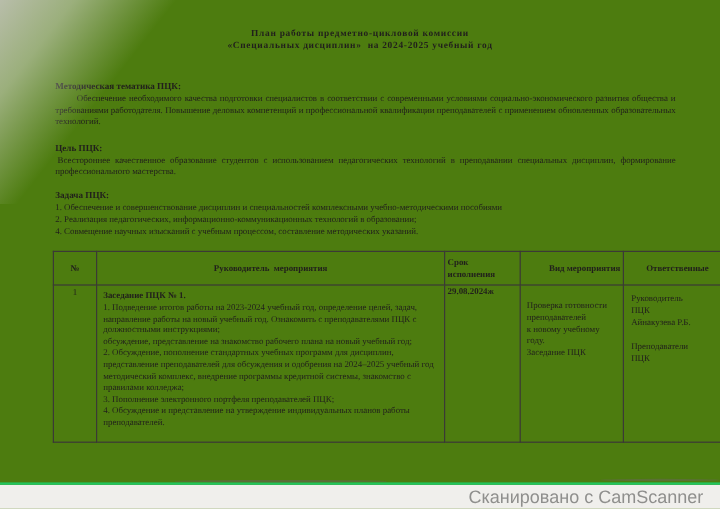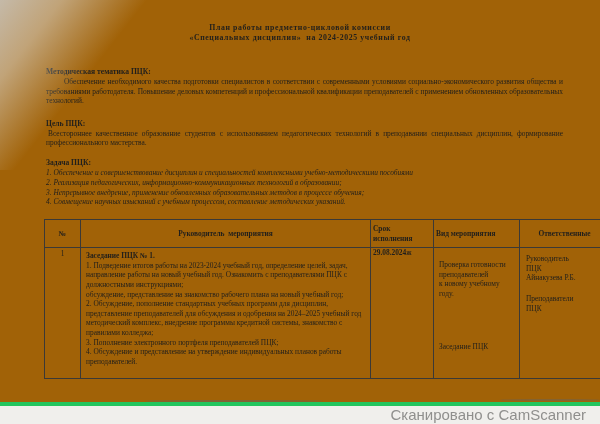--- a/index.html
+++ b/index.html
@@ -4,22 +4,22 @@
 <style>
   html,body { margin:0; padding:0; }
   body {
     width:600px; height:424px; position:relative; overflow:hidden;
     background:#f0efec;
     font-family:"Liberation Serif","DejaVu Serif",serif;
     color:#211f1c;
   }
   .page {
     position:absolute; left:0; top:0; width:600px; height:402px;
-    background:#a16207;
-    border-bottom:4px solid #22c55e;
+    background:#4d7c0f;
+    border-bottom:2px solid #22c55e;
   }
   .corner-fold {
     position:absolute; left:0; top:0; width:150px; height:170px;
     background:linear-gradient(128deg, rgba(203,201,197,0.85) 0%, rgba(219,217,213,0.55) 22%, rgba(252,251,248,0) 52%);
     pointer-events:none;
   }
   .edge-line-a {
     position:absolute; top:400px; left:145px; width:178px; height:2px;
     border-radius:50%; background:rgba(104,99,90,0.55);
   }
@@ -31,44 +31,44 @@
     font-size:7.8px; line-height:10px; letter-spacing:0.6px; }
   .doc-title .t2 { white-space:pre; }
   .content { margin:0 37px 0 46px; }
   .sec-method { margin-top:24px; }
   .sec-goal   { margin-top:13px; }
   .sec-tasks  { margin-top:10px; }
   .sec-h { font-weight:bold; font-size:7.6px; line-height:10px; }
   .para { margin:0; font-size:7.4px; line-height:9.6px; text-align:justify; }
   .para.ind18 { text-indent:18px; }
   .para.ind2  { text-indent:2px; }
-  .task-line { font-size:7.4px; line-height:9.8px;font-style:italic; }
+  .task-line { font-size:7.4px; line-height:9.8px; }
   table.plan {
     margin:12px 0 0 -2px; width:540px;
     border-collapse:collapse; table-layout:fixed;
     font-size:7.4px;
   }
   table.plan th, table.plan td { border:1px solid #3b3936; }
   table.plan thead tr { height:28px; }
   table.plan th { font-weight:bold; padding:2px; line-height:9.5px; }
   th.h-num  { width:31px; }
   th.h-name { width:285px; white-space:pre; }
   th.h-term { width:58px; text-align:left; padding-left:4px; }
-  th.h-type { width:81px; text-align:left; padding-left:5px; }
+  th.h-type { width:81px; text-align:right; padding-left:5px; }
   th.h-resp { width:85px; }
   table.plan tbody tr { height:131px; }
   table.plan td { vertical-align:top; line-height:9.6px; }
   td.c-num  { text-align:center; vertical-align:middle; }
   td.c-name { padding:3px 4px 4px 5px; }
   td.c-term { vertical-align:middle; font-weight:bold; padding:0 1px 0 2px; }
   td.c-type { padding:12px 3px 3px 5px; }
   td.c-resp { padding:6px 3px 3px 6px; }
   .activity-title { font-weight:bold; }
   .pre { white-space:pre-line; }
-  .type-secondary { margin-top:43px; }
+  .type-secondary { }
   .resp-secondary { margin-top:11px; }
   .camscanner {
     position:absolute; top:406px; right:14px;
     font-family:"Liberation Sans","DejaVu Sans",sans-serif;
     font-size:15px; color:#8f8f8d;
   }
 </style>
 </head>
 <body>
 
@@ -89,21 +89,20 @@
 
     <div class="sec-goal">
       <div class="sec-h">Цель ПЦК:</div>
       <p class="para ind2">Всестороннее качественное образование студентов с использованием педагогических технологий в преподавании специальных дисциплин, формирование профессионального мастерства.</p>
     </div>
 
     <div class="sec-tasks">
       <div class="sec-h">Задача ПЦК:</div>
       <div class="task-line">1. Обеспечение и совершенствование дисциплин и специальностей комплексными учебно-методическими пособиями</div>
       <div class="task-line">2. Реализация педагогических, информационно-коммуникационных технологий в образовании;</div>
-      <div class="task-line">3. Непрерывное внедрение, применение обновленных образовательных методов в процессе обучения;</div>
       <div class="task-line">4. Совмещение научных изысканий с учебным процессом, составление методических указаний.</div>
     </div>
 
     <table class="plan">
       <thead>
         <tr>
           <th class="h-num">№</th>
           <th class="h-name">Руководитель  мероприятия</th>
           <th class="h-term">Срок исполнения</th>
           <th class="h-type">Вид мероприятия</th>

